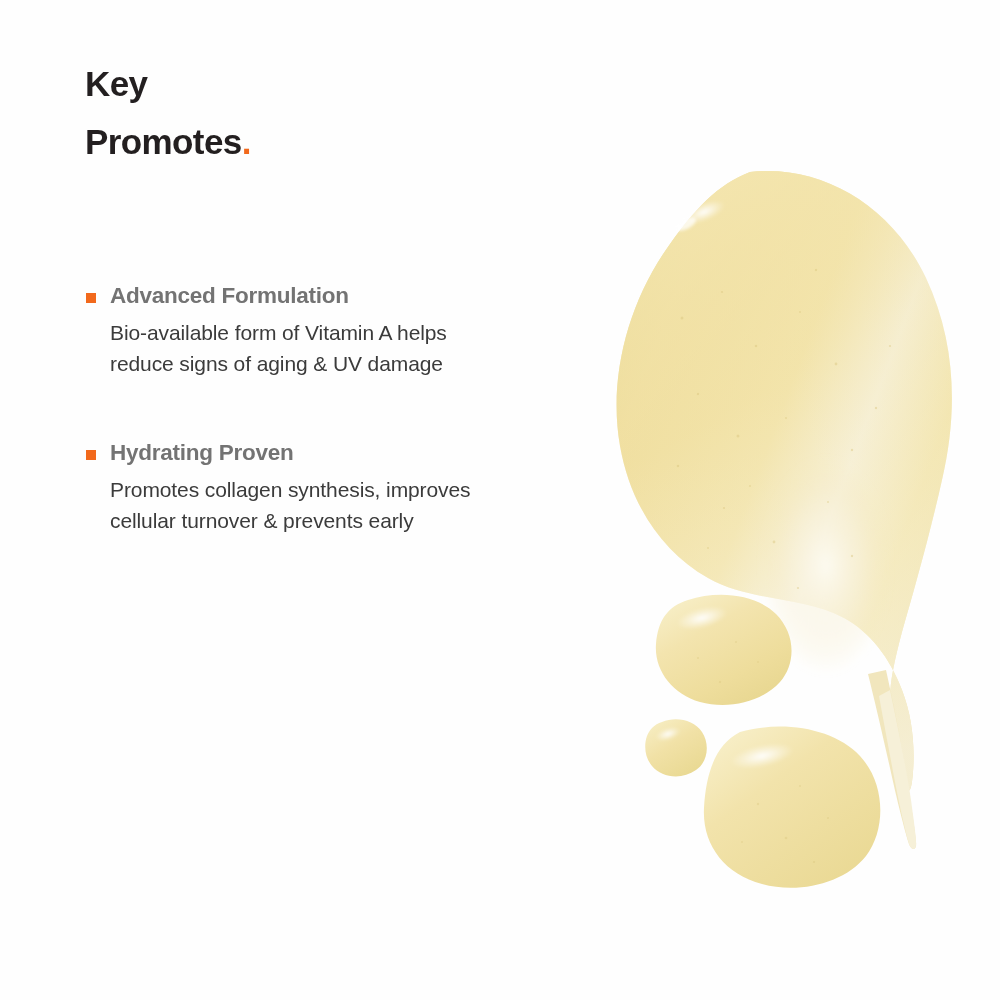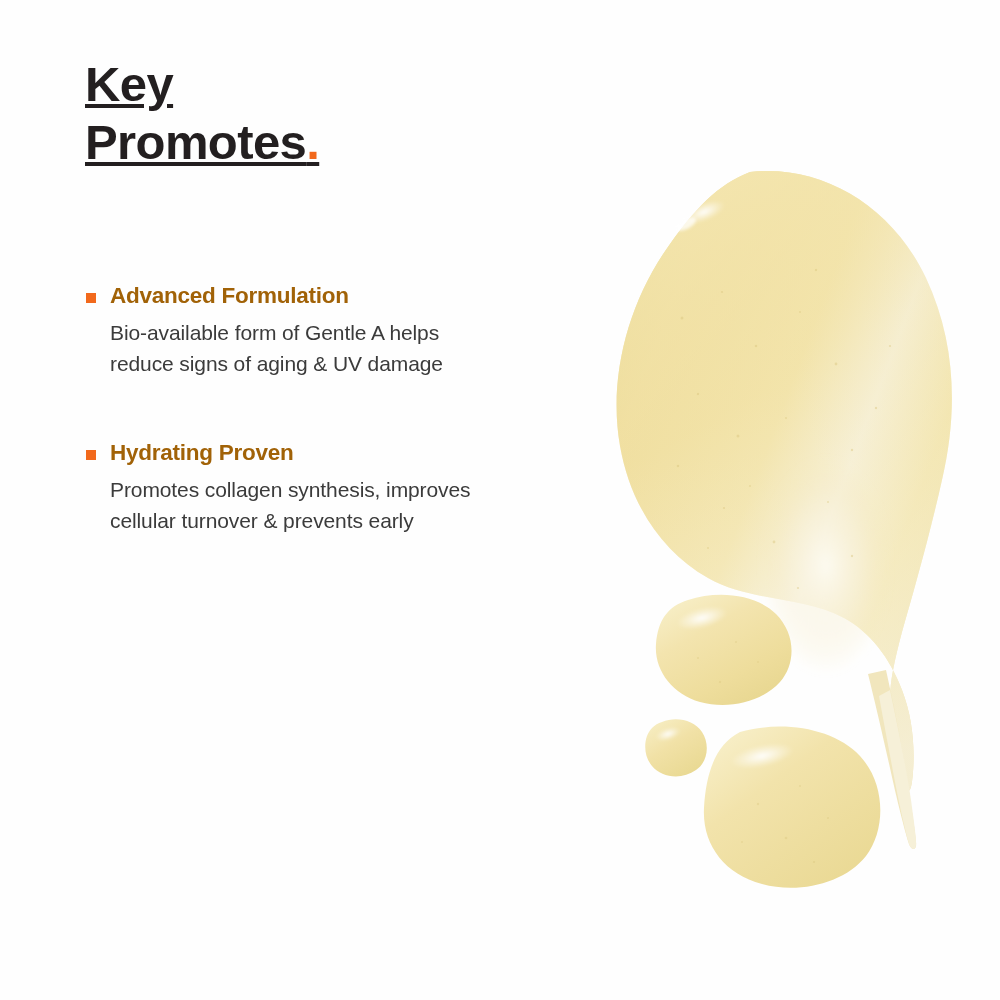--- a/index.html
+++ b/index.html
@@ -23,27 +23,26 @@
   }
 
   
   #heading {
     position: absolute;
     left: 85px;
     top: 55px;
     width: 480px;
   }
   .heading-line {
-    font-size: 49px;
+    font-size: 35px;
     font-weight: 700;
     line-height: 58px;
     letter-spacing: -0.6px;
     color: #231f20;
     white-space: nowrap;
-    text-decoration: underline;
   }
   .heading-dot {
     color: #f2691c;
   }
 
   
   #features {
     position: absolute;
     left: 85px;
     top: 278px;
@@ -62,21 +61,21 @@
     top: 15px;
     width: 10px;
     height: 10px;
     background: #f2691c;
   }
   .feature-title {
     font-size: 22.5px;
     font-weight: 700;
     line-height: 36px;
     letter-spacing: -0.25px;
-    color: #a16207;
+    color: #737373;
     white-space: nowrap;
   }
   .feature-body {
     margin-top: 3px;
     font-size: 21px;
     font-weight: 400;
     line-height: 31px;
     letter-spacing: -0.1px;
     color: #3b3b3b;
   }
@@ -112,21 +111,21 @@
   </div>
 
   <div id="features">
 
     <div class="feature" id="feature-0">
       <span class="bullet"></span>
       <div class="feature-title">
         <div>Advanced Formulation</div>
       </div>
       <div class="feature-body">
-        <div>Bio-available form of Gentle A helps</div>
+        <div>Bio-available form of Vitamin A helps</div>
         <div>reduce signs of aging &amp; UV damage</div>
       </div>
     </div>
 
     <div class="feature" id="feature-1">
       <span class="bullet"></span>
       <div class="feature-title">
         <div>Hydrating Proven</div>
       </div>
       <div class="feature-body">

